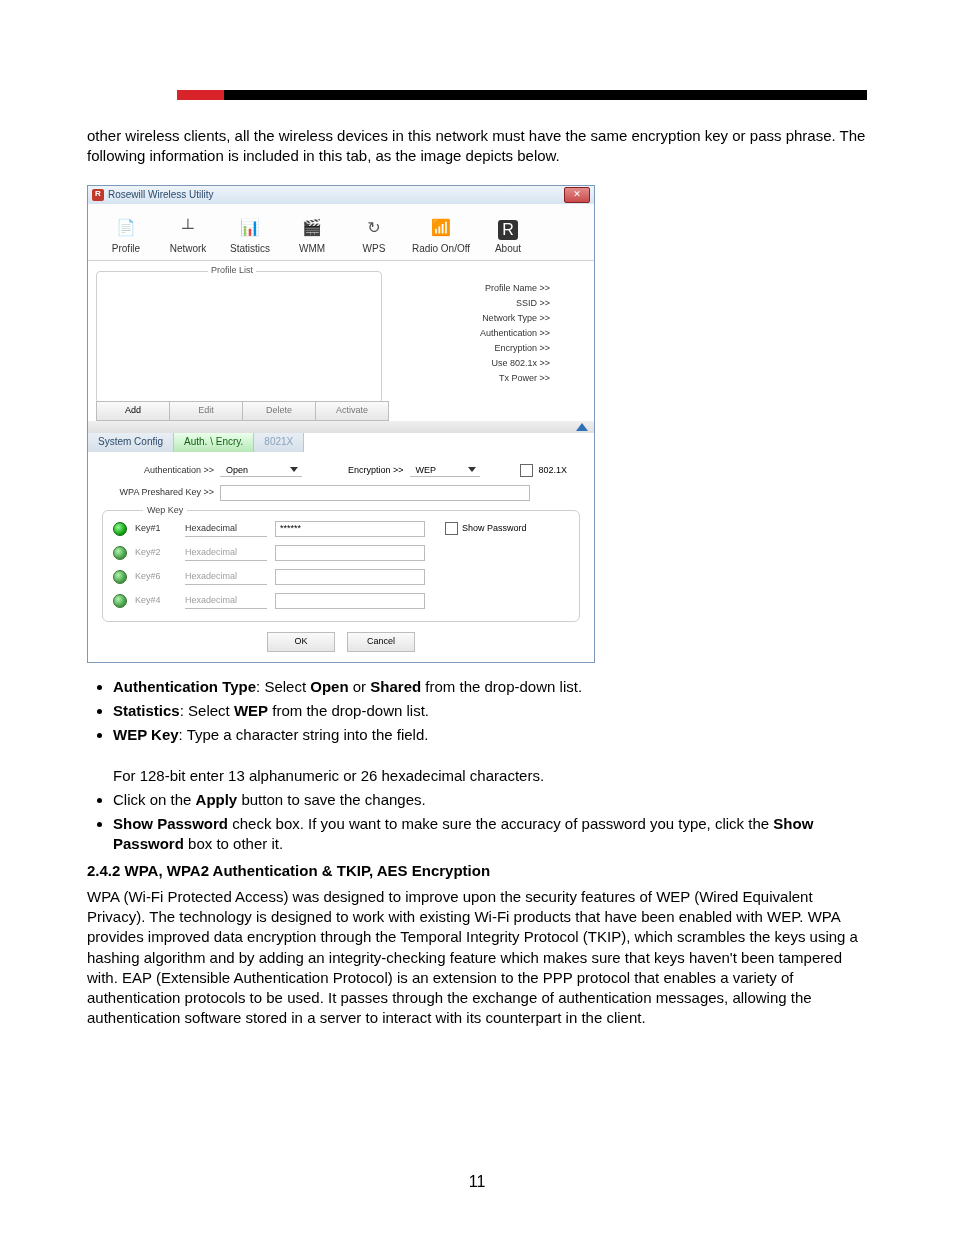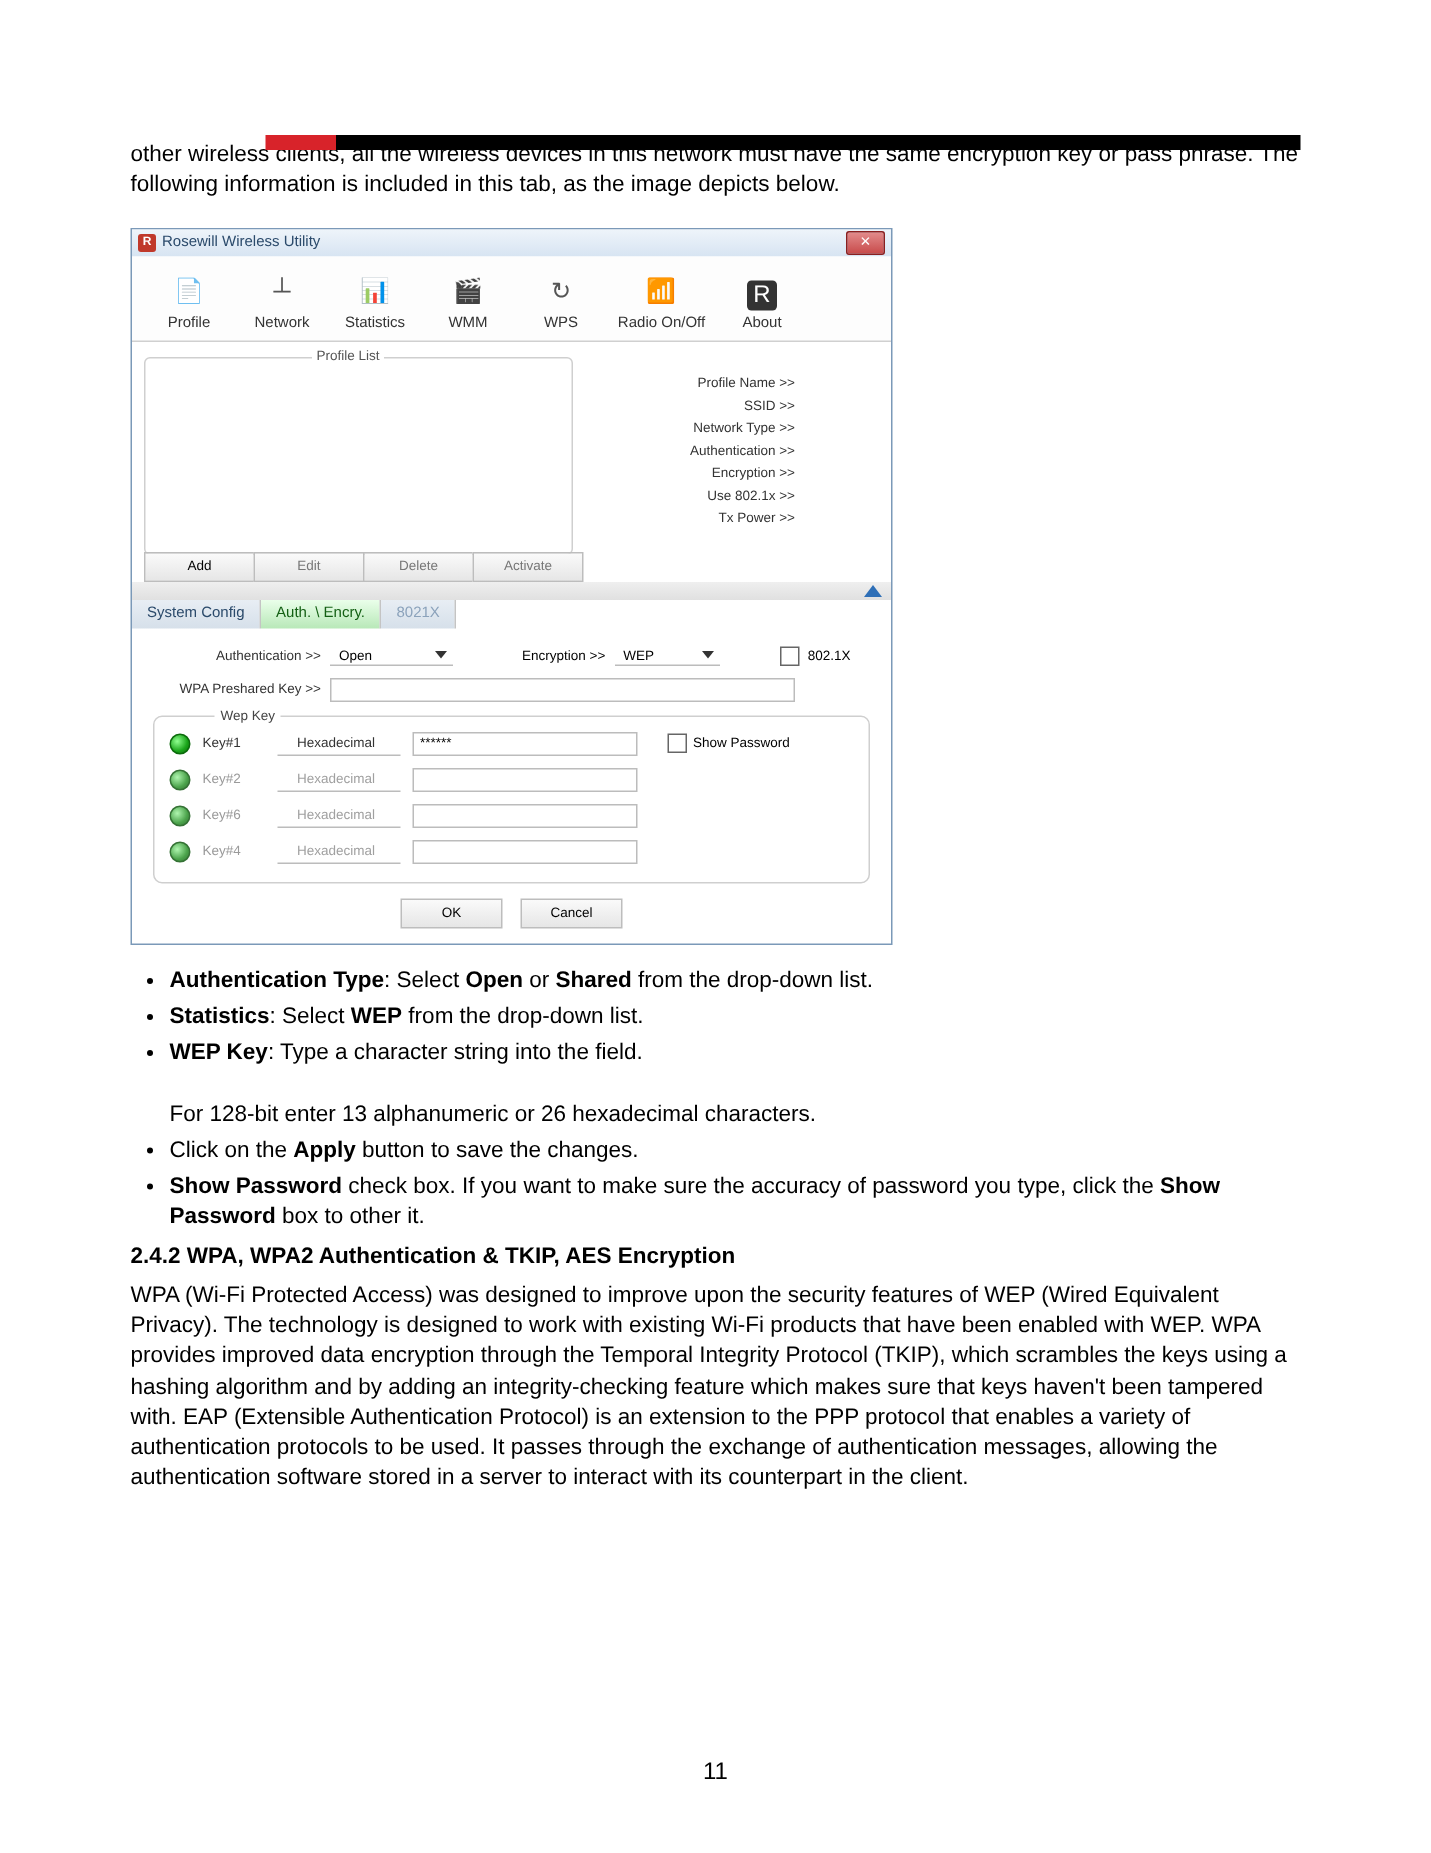--- a/index.html
+++ b/index.html
@@ -7,21 +7,21 @@
     padding: 0;
     background: #fff;
     font-family: Arial, Helvetica, sans-serif;
     color: #000;
   }
   .page {
     width: 954px;
     min-height: 1235px;
     position: relative;
     box-sizing: border-box;
-    padding: 55px 87px 60px 87px;
+    padding: 88px 87px 60px 87px;
   }
   .top-strip {
     position: absolute;
     top: 90px; left: 177px; right: 87px;
     height: 10px;
     display: flex;
   }
   .top-strip .red  { width: 47px; height: 10px; background: #d8232a; }
   .top-strip .black{ flex: 1; height: 10px; background: #000; }
 
@@ -124,21 +124,21 @@
   .profile-list-label {
     position: absolute;
     top: 3px; left: 120px;
     background: #fff;
     padding: 0 3px;
     color: #555;
     font-size: 9px;
   }
   .profile-props {
     position: absolute;
-    right: 64px; top: 20px;
+    right: 44px; top: 20px;
     text-align: right;
     line-height: 15px;
     font-size: 9px;
     color: #333;
   }
   .profile-props div { white-space: nowrap; }
 
   .profile-buttons {
     position: absolute;
     left: 8px; bottom: 0;
@@ -255,21 +255,21 @@
     align-items: center;
     gap: 8px;
     height: 24px;
     font-size: 9px;
   }
   .wep-keylabel { width: 42px; color: #333; }
   .wep-keylabel.dis { color: #9a9a9a; }
   .wep-format {
     width: 78px; height: 16px;
     border-bottom: 1px solid #bcbcbc;
-    display: flex; align-items: center; justify-content: center;
+    display: flex; align-items: center; justify-content: flex-start;
     padding-right: 4px;
     color: #333;
   }
   .wep-format.dis span { color: #a0a0a0; }
   .wep-input {
     width: 150px; height: 16px;
     border: 1px solid #bcbcbc;
     background: #fff;
     padding: 0 4px;
     box-sizing: border-box;

